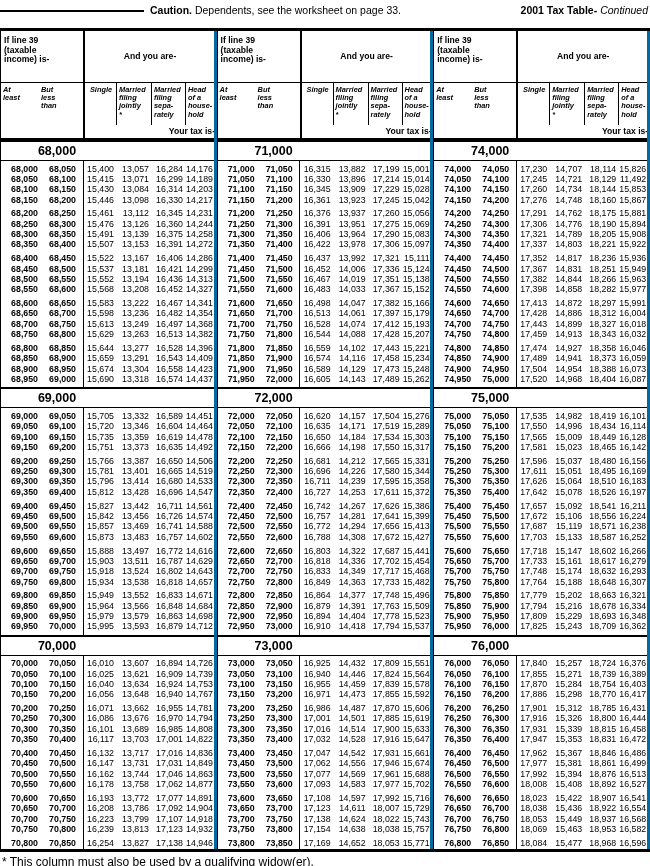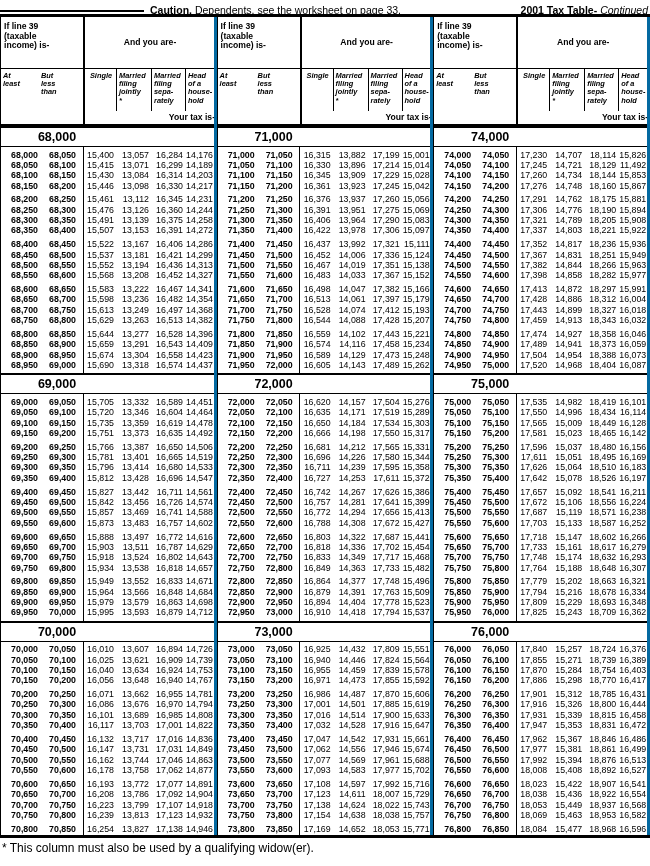--- a/index.html
+++ b/index.html
@@ -1,21 +1,21 @@
 <!DOCTYPE html>
 <html><head>
 <meta charset="utf-8">
 <style>
   * { margin:0; padding:0; box-sizing:border-box; }
   html,body { width:650px; background:#fff; color:#000;
     font-family:"Liberation Sans", sans-serif; }
   body { height:866px; overflow:hidden; position:relative; }
 
   
-  .topbar { position:relative; height:14px;padding-left:31px; }
+  .topbar { position:relative; height:28px;padding-left:31px; }
   .topline { position:absolute; left:0; top:10px; width:144px; height:2px; background:#000; }
   .caution { position:absolute; left:150px; top:4px; font-size:10.5px; white-space:nowrap; }
   .caution b { font-weight:bold; }
   .titleblk { position:absolute; right:2px; top:4px; font-size:10.5px; white-space:nowrap; }
   .titleblk b { font-weight:bold; }
   .titleblk i { font-style:italic; }
 
   
   .tablewrap { width:650px; height:824px; border-top:3px solid #000; border-bottom:3px solid #000;
     display:flex; }

